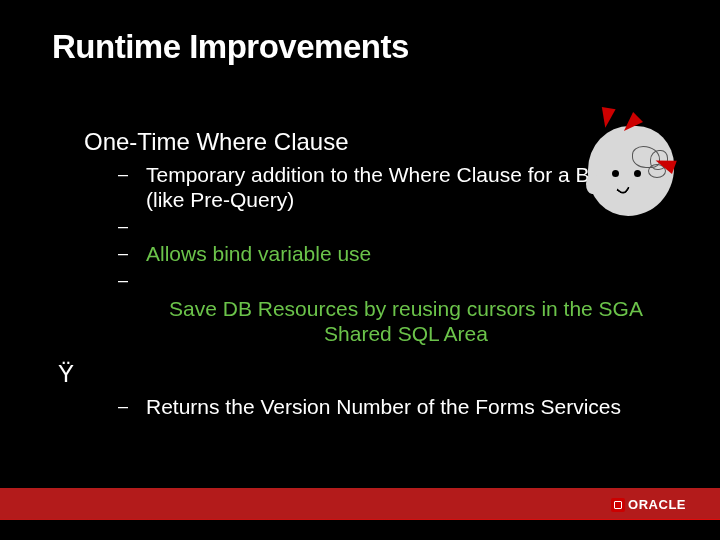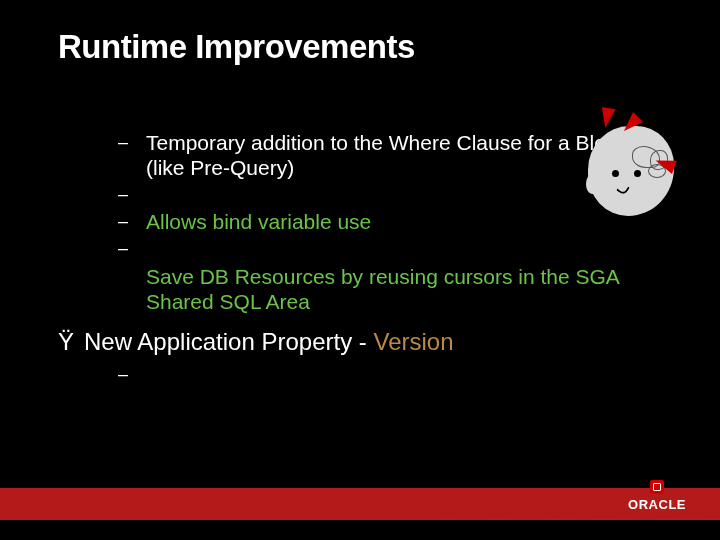--- a/index.html
+++ b/index.html
@@ -11,21 +11,21 @@
   }
   .slide {
     width: 720px;
     height: 540px;
     position: relative;
     color: #fff;
   }
   .title {
     position: absolute;
     top: 28px;
-    left: 58px;
+    left: 52px;
     font-size: 33px;
     font-weight: 700;
     letter-spacing: -0.5px;
   }
   .content {
     position: absolute;
     top: 128px;
     left: 58px;
     width: 620px;
   }
@@ -60,21 +60,21 @@
     font-size: 18px;
     line-height: 25px;
     color: #fff;
   }
   .sub-text {
     font-size: 21px;
     line-height: 25px;
     max-width: 500px;
   }
   .sub-text.wide { max-width: 520px; margin-top: 28px; }
-  .green { color: #6bc34a; }
+  .green { color: #6bc34a; text-align: center; }
 
   
   .illus {
     position: absolute;
     top: 108px;
     right: 36px;
     width: 130px;
     height: 120px;
   }
   .head {
@@ -141,21 +141,20 @@
     height: 20px;
     background: #000;
   }
   .logo {
     position: absolute;
     right: 34px;
     bottom: 28px;
     display: flex;
     align-items: center;
     gap: 3px;
-    flex-direction: column;
   }
   .logo-mark {
     width: 14px; height: 14px;
     background: #c00;
     border-radius: 2px;
     position: relative;
   }
   .logo-mark::before {
     content: "";
     position: absolute;
@@ -180,47 +179,49 @@
 </style>
 </head>
 <body>
 
 <div class="slide">
 
   <div class="title">Runtime Improvements</div>
 
   <div class="content">
 
+    <div class="topic-row">
+      <span class="topic-bullet"></span>
+      <span class="topic-text">One-Time Where Clause</span>
+    </div>
     <div class="sublist">
       <div class="sub-row">
         <span class="sub-dash">–</span>
         <span class="sub-text">Temporary addition to the Where Clause for a Block (like Pre-Query)</span>
       </div>
       <div class="sub-row">
         <span class="sub-dash">–</span>
       </div>
       <div class="sub-row">
         <span class="sub-dash">–</span>
         <span class="sub-text green">Allows bind variable use</span>
       </div>
       <div class="sub-row">
         <span class="sub-dash">–</span>
         <span class="sub-text green wide">Save DB Resources by reusing cursors in the SGA Shared SQL Area</span>
       </div>
     </div>
 
     <div class="topic-row">
       <span class="topic-bullet">Ÿ</span>
-      <span class="topic-text">
-        <span>New Application Property - </span><span class="link-like">Version</span>
-      </span>
     </div>
     <div class="sublist">
       <div class="sub-row">
         <span class="sub-dash">–</span>
+        <span class="sub-text">Returns the Version Number of the Forms Services</span>
       </div>
     </div>
 
   </div>
 
   <div class="illus">
     <div class="head">
       <div class="ear"></div>
       <div class="seg a"></div>
       <div class="seg b"></div>

